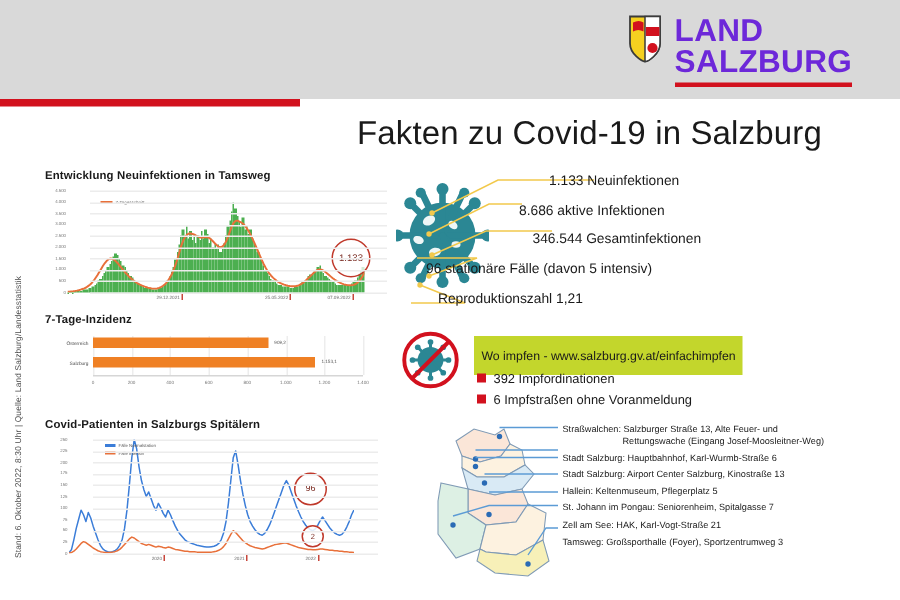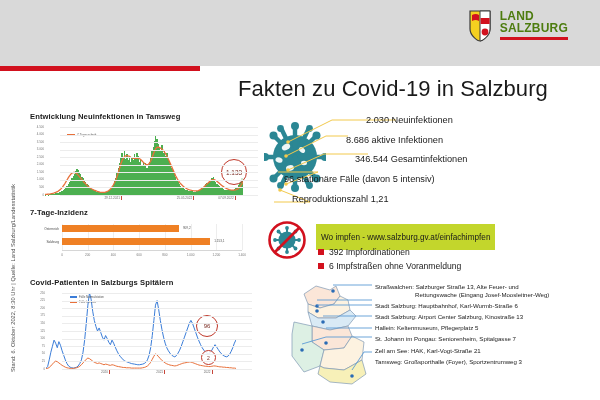--- a/index.html
+++ b/index.html
@@ -20,22 +20,22 @@
     background: #d2111e;
   }
   #logo-block {
     position: absolute; right: 32px; top: 10px;
     display: flex; align-items: flex-start; gap: 8px;
   }
   #logo-shield { width: 24px; height: 32px; flex: 0 0 auto; }
   #logo-text-wrap { display: flex; flex-direction: column; }
   .logo-line {
     font-family: "Liberation Sans", sans-serif;
-    font-size: 12px; font-weight: 700; line-height: 1.0;
-    letter-spacing: .2px; color: #4d7c0f;
+    font-size: 21px; font-weight: 700; line-height: 1.0;
+    letter-spacing: .2px; color: #6d28d9;
   }
   #logo-underline { width: 100%; height: 3px; background: #d2111e; margin-top: 3px; }
 
   
   #page-title {
     position: absolute; left: 238px; top: 76px;
     font-size: 22px; font-weight: 400; color: #1a1a1a;
     letter-spacing: .1px; white-space: nowrap;
   }
 
@@ -530,21 +530,21 @@
   <g fill="#f2c94c">
     <circle cx="24" cy="30" r="1.8"></circle>
       <circle cx="22" cy="44" r="1.8"></circle>
     <circle cx="24" cy="58" r="1.8"></circle>
       <circle cx="22" cy="72" r="1.8"></circle>
     <circle cx="16" cy="78" r="1.8"></circle>
   </g>
 </svg>
 
 <div id="facts-list">
-  <div class="fact-row" id="fact-0">2.030 Neuinfektionen</div>
+  <div class="fact-row" id="fact-0">1.133 Neuinfektionen</div>
   <div class="fact-row" id="fact-1">8.686 aktive Infektionen</div>
   <div class="fact-row" id="fact-2">346.544 Gesamtinfektionen</div>
   <div class="fact-row" id="fact-3">96 stationäre Fälle (davon 5 intensiv)</div>
   <div class="fact-row" id="fact-4">Reproduktionszahl 1,21</div>
 </div>
 
 <svg id="noshot-icon" viewBox="0 0 40 40">
   <circle cx="20" cy="20" r="17.5" fill="#ffffff" stroke="#d2111e" stroke-width="2.6"></circle>
   <g fill="#2b8794">
     <circle cx="20" cy="20" r="8.6"></circle>

